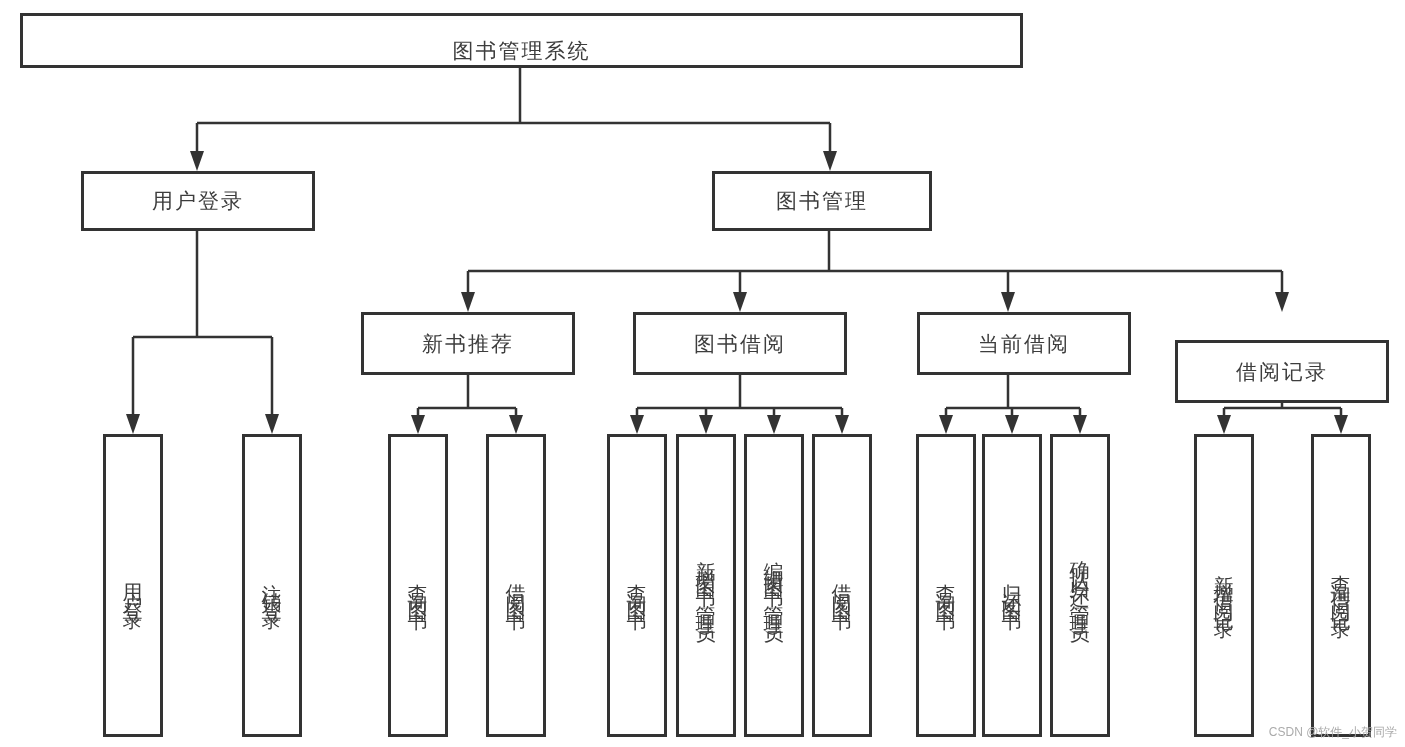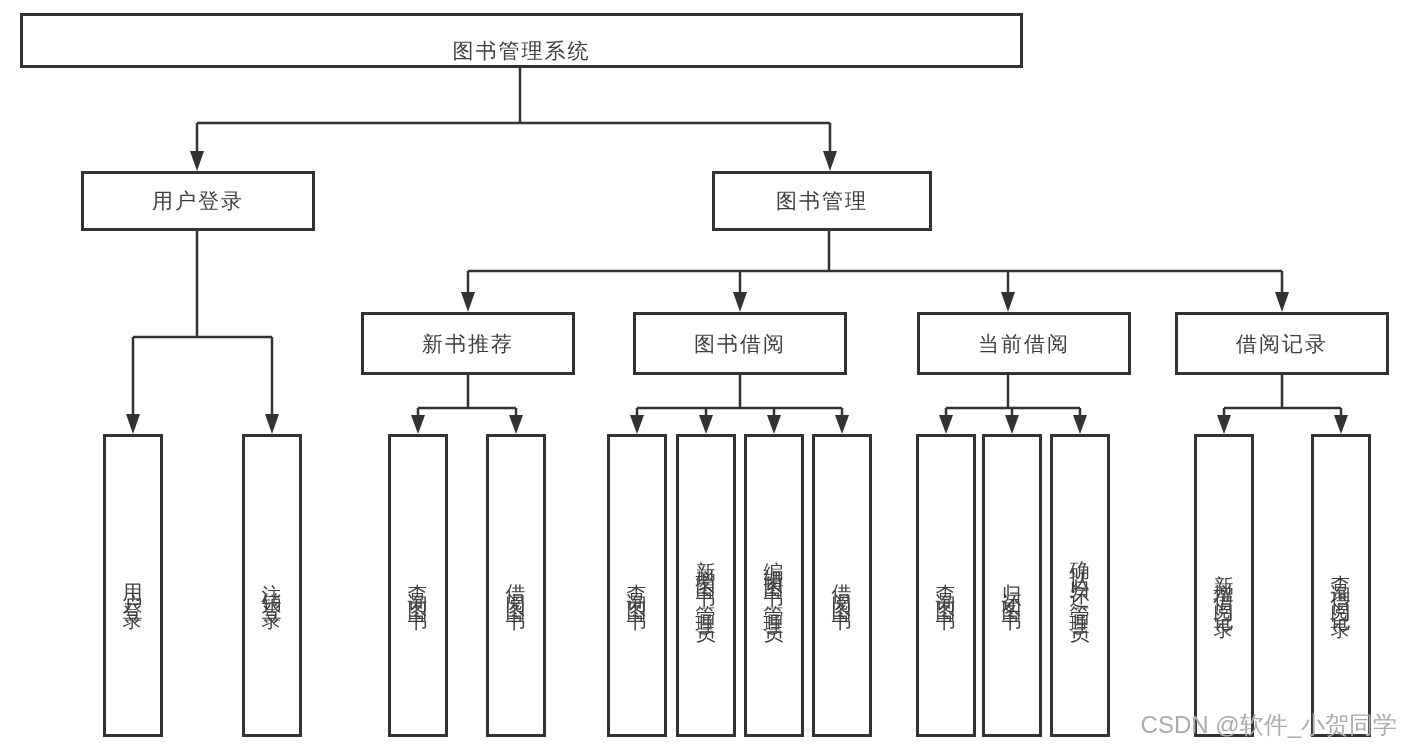--- a/index.html
+++ b/index.html
@@ -31,21 +31,21 @@
     text-orientation:mixed;
     font-size:20px;
     line-height:1;
     letter-spacing:9px;
     color:#3d3d3d;
   }
   .watermark{
     position:absolute;
     right:8px;
     bottom:6px;
-    font-size:24px;
+    font-size:12px;
     color:#ababab;
     z-index:5;
     white-space:nowrap;
   }
 </style>
 </head>
 <body>
 
 <div id="canvas">
 
@@ -125,21 +125,21 @@
 
   <div class="node lvl3" style="left:361px;width:214px;">
     <span class="hlabel">新书推荐</span>
   </div>
   <div class="node lvl3" style="left:633px;width:214px;">
     <span class="hlabel">图书借阅</span>
   </div>
   <div class="node lvl3" style="left:901px;width:214px;margin-left:16px;">
     <span class="hlabel">当前借阅</span>
   </div>
-  <div class="node lvl3" style="left:1175px;width:214px;">
+  <div class="node lvl3" style="left:1175px;width:214px;margin-top:28px;">
     <span class="hlabel">借阅记录</span>
   </div>
 
   <div class="node leaf" style="left:103px;">
     <span class="vtext">用户登录</span>
   </div>
   <div class="node leaf" style="left:242px;">
     <span class="vtext">注销登录</span>
   </div>
 

